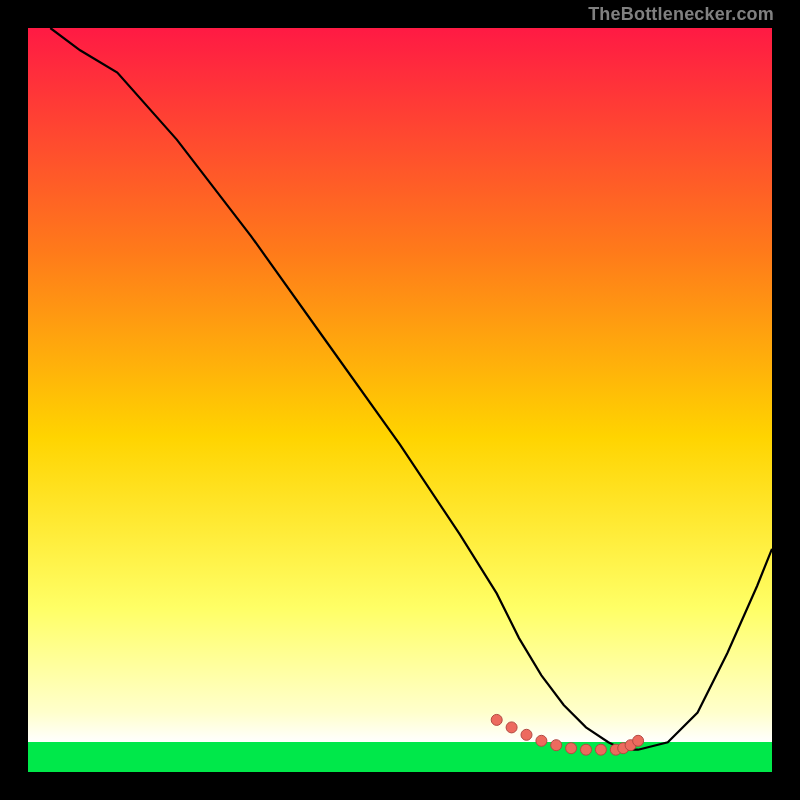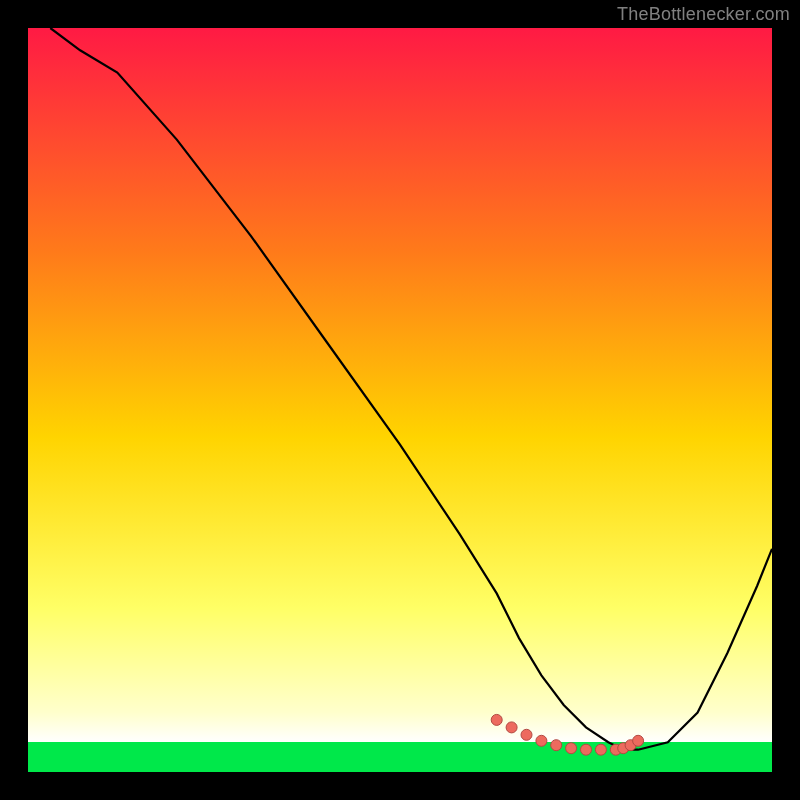--- a/index.html
+++ b/index.html
@@ -1,18 +1,18 @@
 <!DOCTYPE html>
 <html><head>
 <meta charset="utf-8">
 <style>
   html,body{margin:0;padding:0;width:800px;height:800px;background:#000;overflow:hidden;font-family:Arial,Helvetica,sans-serif}
   .frame{position:absolute;left:28px;top:28px;width:744px;height:744px;background:#000}
   .plot{position:absolute;left:0;top:0;width:744px;height:744px}
-  .attribution{position:absolute;top:4px;right:10px;color:#808080;font-size:18px;font-weight:400;letter-spacing:.2px}
+  .attribution{position:absolute;top:4px;right:26px;color:#808080;font-size:18px;font-weight:700;letter-spacing:.2px}
 </style>
 </head>
 <body>
 
 <div class="frame">
   <svg class="plot" viewBox="0 0 744 744" preserveAspectRatio="none">
     <defs>
       <linearGradient id="bg" x1="0" y1="0" x2="0" y2="1">
         <stop id="g0" offset="0%" stop-color="#ff1a44"></stop>
         <stop id="g1" offset="30%" stop-color="#ff7a1a"></stop>

